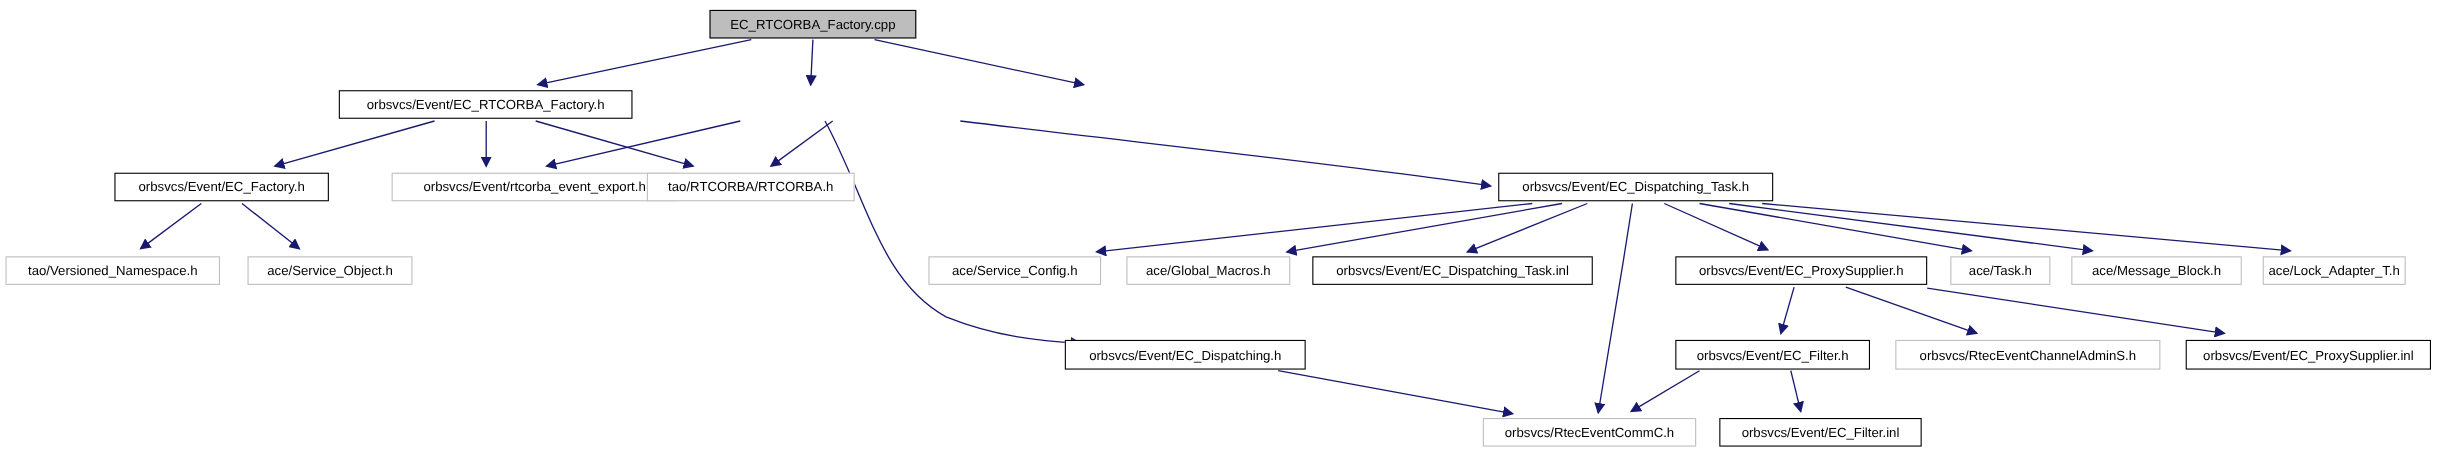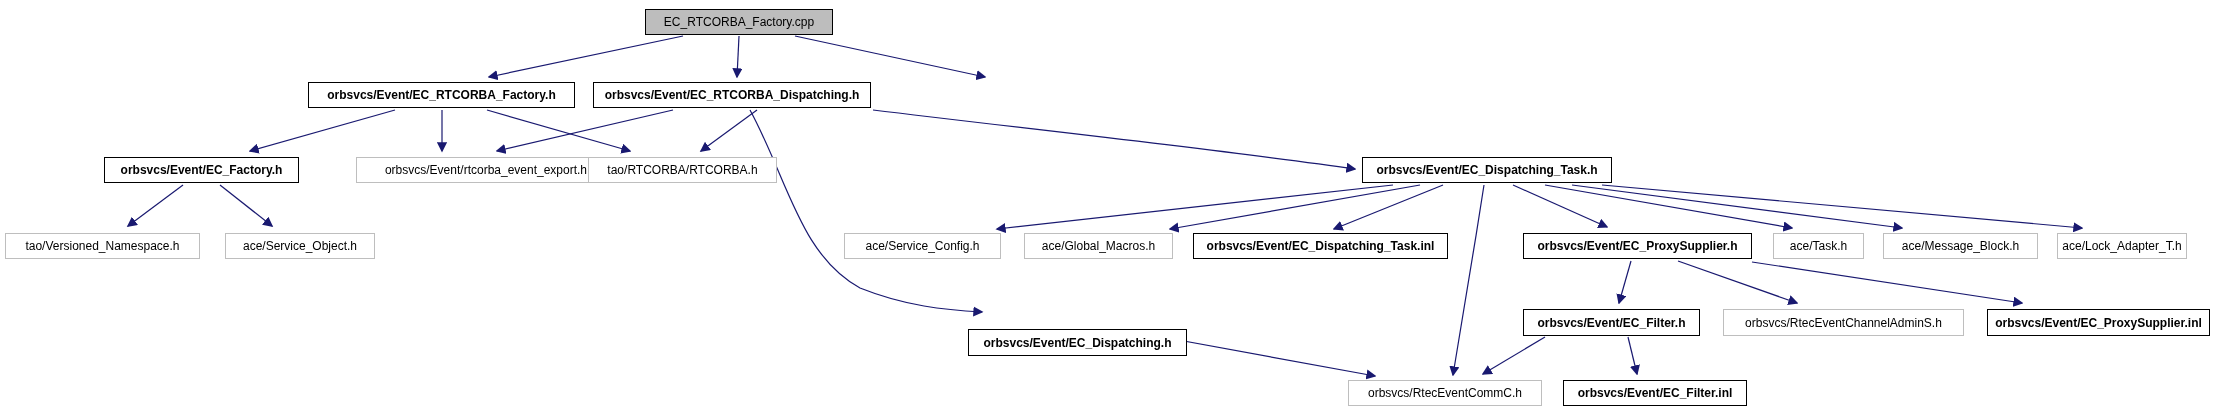--- a/index.html
+++ b/index.html
@@ -14,21 +14,21 @@
     text-align:center;
     white-space:nowrap;
     font-size:12px;
     color:#000000;
     display:flex;
     align-items:center;
     justify-content:center;
     line-height:1;
   }
   .node.current{background:#bdbdbd;border:1.4px solid #000000;}
-  .node.linked{border:1.2px solid #000000;cursor:pointer;font-weight:bold;}
+  .node.linked{border:1.2px solid #000000;cursor:pointer;}
   .node.plain{border:1px solid #bebebe;}
   .edge{fill:none;stroke:#191970;stroke-width:1.2;}
 </style>
 </head>
 <body>
 
 <div id="canvas">
   <svg id="edge-layer" width="2228" height="411" viewBox="0 0 2228 411" xmlns="http://www.w3.org/2000/svg">
     <defs>
       <marker id="arrowhead" viewBox="0 0 10 10" refX="8.5" refY="5" markerWidth="8.5" markerHeight="8.5" orient="auto">
@@ -60,34 +60,33 @@
         <path d="M1678,261 L1797,303" class="edge" marker-end="url(#arrowhead)"></path>
         <path d="M1752,262 L2022,303" class="edge" marker-end="url(#arrowhead)"></path>
         <path d="M1162,337 L1375,376" class="edge" marker-end="url(#arrowhead)"></path>
         <path d="M1545,337 L1483,374" class="edge" marker-end="url(#arrowhead)"></path>
         <path d="M1628,337 L1637,374" class="edge" marker-end="url(#arrowhead)"></path>
       </g>
   </svg>
   <div id="node-layer">
       <div class="node current" style="left: 645px; top: 9px; width: 188px; height: 26px;">EC_RTCORBA_Factory.cpp</div>
       <div class="node linked" style="left: 308px; top: 82px; width: 267px; height: 26px;">orbsvcs/Event/EC_RTCORBA_Factory.h</div>
-      <div class="node linked" style="left: 593px; top: 82px; width: 278px; height: 26px;">orbsvcs/Event/EC_RTCORBA_Dispatching.h</div>
       <div class="node linked" style="left: 104px; top: 157px; width: 195px; height: 26px;">orbsvcs/Event/EC_Factory.h</div>
       <div class="node plain" style="left: 320px; top: 157px; width: 260px; height: 26px; margin-left: 36px;">orbsvcs/Event/rtcorba_event_export.h</div>
       <div class="node plain" style="left: 588px; top: 157px; width: 189px; height: 26px;">tao/RTCORBA/RTCORBA.h</div>
       <div class="node linked" style="left: 1362px; top: 157px; width: 250px; height: 26px;">orbsvcs/Event/EC_Dispatching_Task.h</div>
       <div class="node plain" style="left: 5px; top: 233px; width: 195px; height: 26px;">tao/Versioned_Namespace.h</div>
       <div class="node plain" style="left: 225px; top: 233px; width: 150px; height: 26px;">ace/Service_Object.h</div>
       <div class="node plain" style="left: 844px; top: 233px; width: 157px; height: 26px;">ace/Service_Config.h</div>
       <div class="node plain" style="left: 1024px; top: 233px; width: 149px; height: 26px;">ace/Global_Macros.h</div>
       <div class="node linked" style="left: 1193px; top: 233px; width: 255px; height: 26px;">orbsvcs/Event/EC_Dispatching_Task.inl</div>
       <div class="node linked" style="left: 1523px; top: 233px; width: 229px; height: 26px;">orbsvcs/Event/EC_ProxySupplier.h</div>
       <div class="node plain" style="left: 1773px; top: 233px; width: 91px; height: 26px;">ace/Task.h</div>
       <div class="node plain" style="left: 1883px; top: 233px; width: 155px; height: 26px;">ace/Message_Block.h</div>
       <div class="node plain" style="left: 2057px; top: 233px; width: 130px; height: 26px;">ace/Lock_Adapter_T.h</div>
-      <div class="node linked" style="left: 968px; top: 309px; width: 219px; height: 27px; margin-top: 20px;">orbsvcs/Event/EC_Dispatching.h</div>
+      <div class="node linked" style="left: 968px; top: 309px; width: 219px; height: 27px;">orbsvcs/Event/EC_Dispatching.h</div>
       <div class="node linked" style="left: 1523px; top: 309px; width: 177px; height: 27px;">orbsvcs/Event/EC_Filter.h</div>
       <div class="node plain" style="left: 1723px; top: 309px; width: 241px; height: 27px;">orbsvcs/RtecEventChannelAdminS.h</div>
       <div class="node linked" style="left: 1987px; top: 309px; width: 223px; height: 27px;">orbsvcs/Event/EC_ProxySupplier.inl</div>
       <div class="node plain" style="left: 1348px; top: 380px; width: 194px; height: 26px;">orbsvcs/RtecEventCommC.h</div>
       <div class="node linked" style="left: 1563px; top: 380px; width: 184px; height: 26px;">orbsvcs/Event/EC_Filter.inl</div>
     </div>
 </div>
 
 </body></html>

